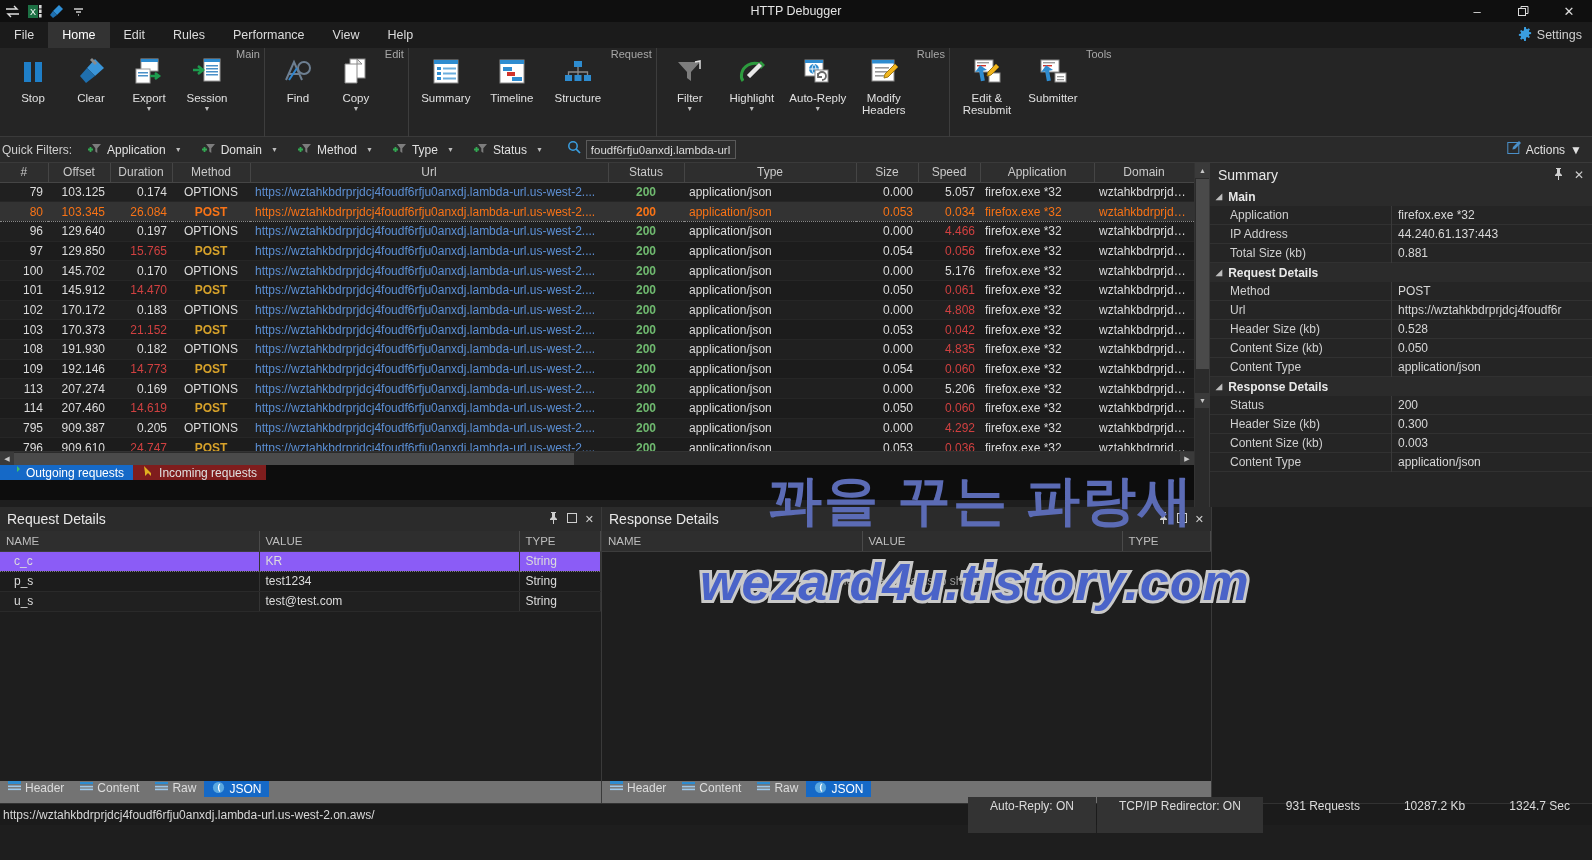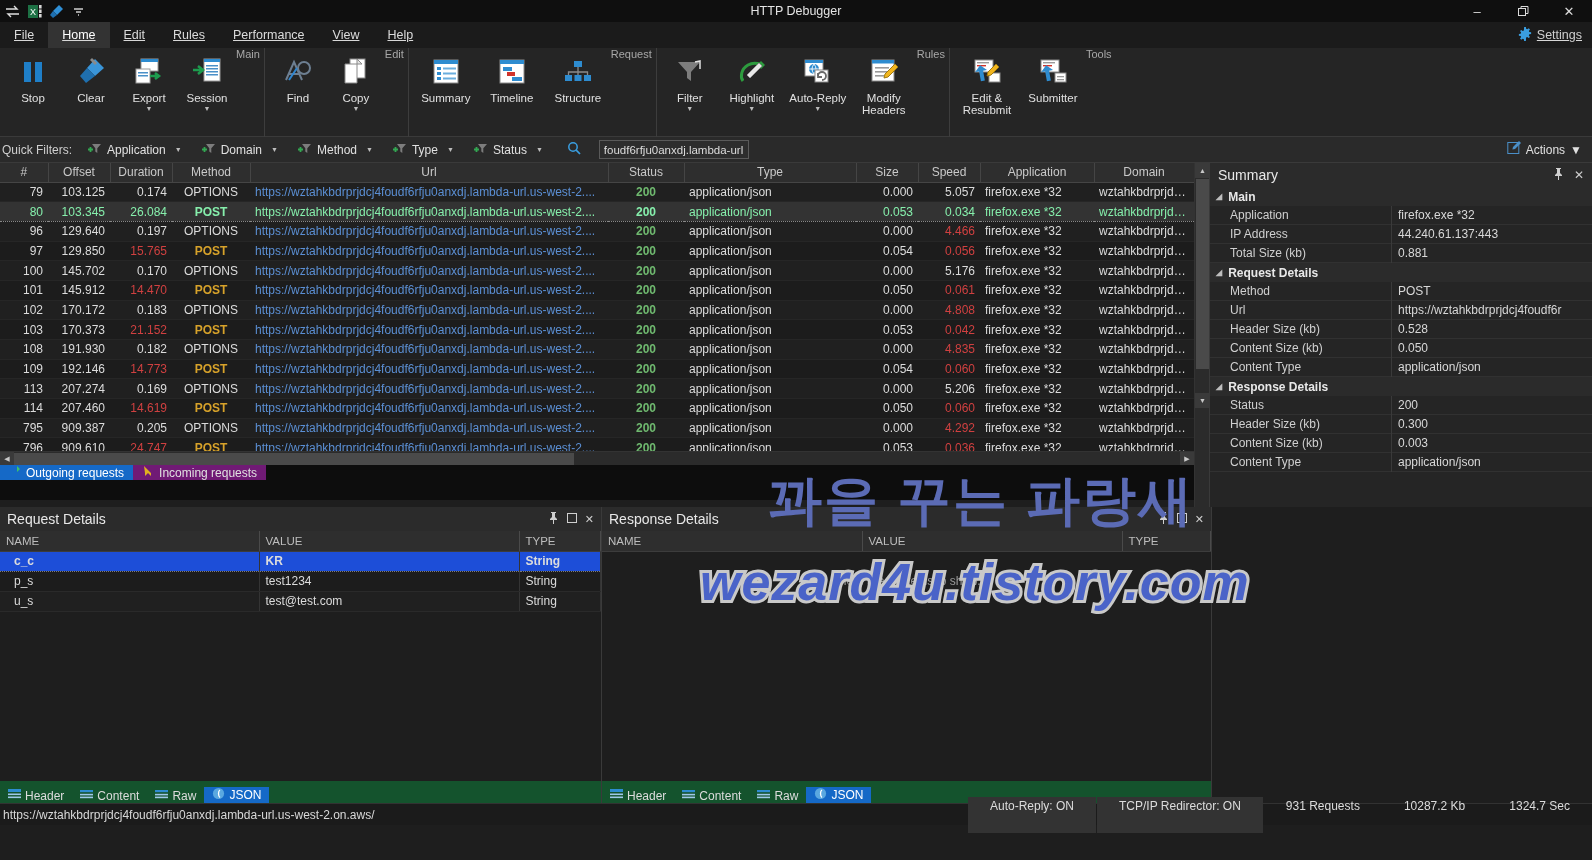--- a/index.html
+++ b/index.html
@@ -22,21 +22,21 @@
   .qat-ic { width: 16px; height: 16px; display: inline-flex; align-items: center; justify-content: center; }
   .title-text {
     position: absolute; left: 0; right: 0; text-align: center;
     font-size: 12.5px; color: #e4e4e4; pointer-events: none;
   }
   .wctrls { margin-left: auto; display: flex; height: 22px; }
   .wbtn { width: 46px; height: 22px; display: flex; align-items: center; justify-content: center;
           color: #dcdcdc; font-size: 13px; }
 
   
-  .menubar { height: 26px; background: #1b1b1b; display: flex; align-items: stretch; position: relative; text-decoration: underline; }
+  .menubar { height: 26px; background: #1b1b1b; display: flex; align-items: stretch; position: relative; }
   .menu-item { padding: 0 14px; display: flex; align-items: center; font-size: 12.5px; color: #dcdcdc; }
   .menu-item.active { background: #333333; color: #ffffff; }
   .settings-btn {
     margin-left: auto; display: flex; align-items: center; gap: 5px;
     padding: 0 10px; color: #cfcfcf; font-size: 12.5px;
   }
 
   
   .ribbon { height: 89px; background: #252525; display: flex; align-items: flex-start;
             border-bottom: 1px solid #3a3a3a; position: relative; }
@@ -56,21 +56,21 @@
 
   
   .qfbar { height: 26px; background: #2a2a2a; display: flex; align-items: center;
            border-bottom: 1px solid #3a3a3a; padding-left: 2px; }
   .qf-label { font-size: 12px; color: #cfcfcf; margin-right: 6px; }
   .qf {
     display: flex; align-items: center; gap: 5px; padding: 0 10px; height: 22px;
     font-size: 12px; color: #e0e0e0;
   }
   .qf .car { font-size: 7px; color: #bdbdbd; margin-left: 4px; }
-  .searchwrap { display: flex; align-items: center; gap: 18px; margin-left: 14px; }
+  .searchwrap { display: flex; gap: 5px; margin-left: 14px; }
   .searchbox {
     width: 150px; height: 19px; background: #2d2d2d; border: 1px solid #5a5a5a;
     color: #dcdcdc; font-size: 11.5px; padding: 0 4px; font-family: "Liberation Sans", sans-serif;
   }
   .actions-btn { margin-left: auto; display: flex; align-items: center; gap: 5px;
                  padding: 0 10px; font-size: 12px; color: #e0e0e0; }
 
   
   .mainsplit { display: flex; height: 344px; }
   .gridcol { width: 1194px; position: relative; background: #1e1e1e; }
@@ -85,40 +85,40 @@
     background: #2e2e2e; color: #c9c9c9; font-weight: normal; font-size: 12px;
     height: 19px; border-right: 1px solid #454545; border-bottom: 1px solid #454545;
     text-align: center; padding: 0 4px; overflow: hidden; white-space: nowrap;
   }
   table.grid td {
     height: 19.7px; font-size: 12px; padding: 0 5px; border-bottom: 1px solid #262626;
     white-space: nowrap; overflow: hidden; text-overflow: ellipsis;
   }
   tr.row:nth-child(odd) td { background: #202020; }
   tr.row:nth-child(even) td { background: #1c1c1c; }
-  tr.row.sel td { background: #333333 !important; color: #86efac; border-top: 1px dotted #888; border-bottom: 1px dotted #888; }
+  tr.row.sel td { background: #333333 !important; color: #f97316; border-top: 1px dotted #888; border-bottom: 1px dotted #888; }
   td.num { text-align: right; }
   td.ctr { text-align: center; }
   .c-url { color: #5b8fd4; }
   .c-url-sel { color: #e8e8e8; }
   .c-status { color: #6fb96f; font-weight: bold; }
   .c-red { color: #d04040; }
   .c-post { color: #d7a22a; font-weight: bold; }
   .c-white { color: #dcdcdc; }
   .gridwrap { height: 288px; overflow: hidden; }
   .hsb { height: 14px; background: #2b2b2b; position: relative; border-top: 1px solid #333; }
   .hsb .hthumb { position: absolute; top: 1px; height: 12px; background: #4a4a4a; }
   .hsb .harrow { position: absolute; top: 0; width: 14px; height: 13px; background: #3a3a3a;
                  display:flex; align-items:center; justify-content:center; font-size: 7px; color: #c8c8c8; }
 
   
   .dirtabs { height: 35px; background: #0d0d0d; display: flex; align-items: flex-start; }
   .dtab { display: flex; align-items: center; gap: 5px; padding: 0 9px; font-size: 12px; color: #e0e0e0; }
   .dtab.active { background: #1569c7; color: #ffffff; }
-  .dtab.inactive { background: #701a75; }
+  .dtab.inactive { background: #7f1d1d; }
 
   
   .summary { width: 383px; background: #252525; border-left: 1px solid #3a3a3a; }
   .sm-head { height: 24px; display: flex; align-items: center; padding: 0 8px; background: #2b2b2b; }
   .sm-title { font-size: 14px; color: #e8e8e8; }
   .sm-tools { margin-left: auto; display: flex; gap: 10px; color: #cfcfcf; font-size: 12px; }
   .sm-body { }
   .sm-grp { height: 19px; display: flex; align-items: center; gap: 6px; padding-left: 6px;
             background: #2b2b2b; font-weight: bold; font-size: 12px; color: #e8e8e8; }
   .sm-grp .tri { font-size: 8px; color: #bdbdbd; }
@@ -142,23 +142,23 @@
     background: #2e2e2e; color: #bdbdbd; font-weight: normal; font-size: 11.5px;
     height: 20px; text-align: left; padding: 0 6px; border-right: 1px solid #4a4a4a;
     border-bottom: 1px solid #3c3c3c;
   }
   table.dt td { height: 20px; font-size: 12px; padding: 0 6px; border-right: 1px solid #343434;
                 border-bottom: 1px solid #2a2a2a; color: #dcdcdc; }
   table.dt tr td:first-child { padding-left: 14px; }
   table.dt tr.sel td { background: #333333; border-top: 1px dotted #7a7a7a; border-bottom: 1px dotted #7a7a7a; }
   table.dt tr:nth-child(even) td { background: #1c1c1c; }
   table.dt tr:nth-child(odd) td { background: #202020; }
-  table.dt tr.sel td { background: #1d4ed8; font-weight: bold; }
+  table.dt tr.sel td { background: #8b5cf6; }
   .empty-msg { text-align: center; color: #9a9a9a; font-size: 12px; padding-top: 22px; }
-  .bp-tabs { height: 22px; background: #14532d; display: flex; align-items: flex-end; }
+  .bp-tabs { height: 22px; background: #737373; display: flex; align-items: flex-start; }
   .btab { display: flex; align-items: center; gap: 4px; padding: 0 8px; font-size: 12px; color: #dcdcdc; }
   .btab.active { background: #1569c7; color: #ffffff; }
   .rightfill { flex: 1; background: #1e1e1e; border-left: 1px solid #3a3a3a; }
 
   
   .statusbar { height: 22px; background: #1b1b1b; display: flex; align-items: center;
                border-top: 1px solid #323232; }
   .st-url { font-size: 12px; color: #d8d8d8; padding-left: 3px; }
   .st-right { margin-left: auto; display: flex; align-items: center; height: 22px; }
   .st-cell { padding: 0 22px; font-size: 12px; color: #dcdcdc; height: 36px; line-height: 18px; }

